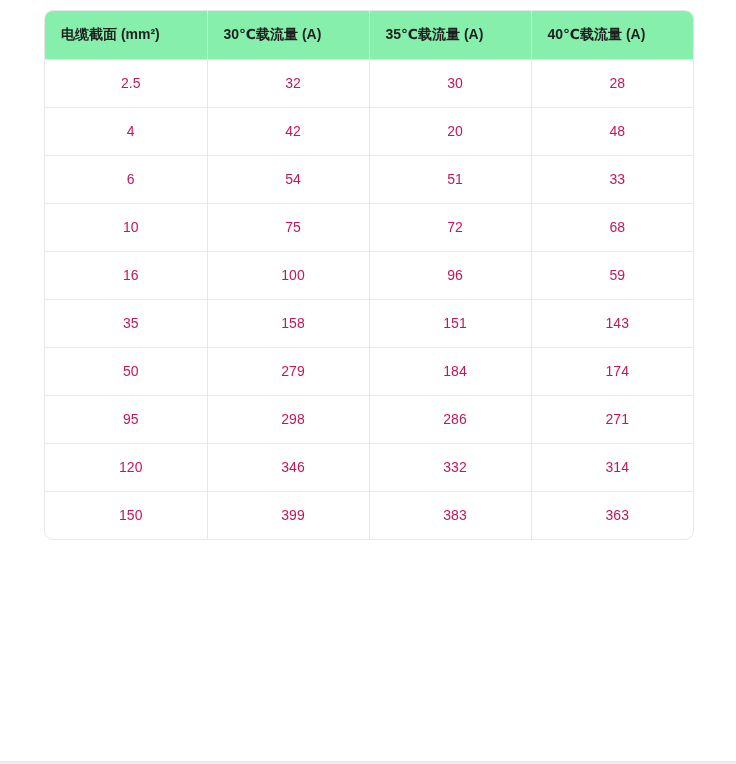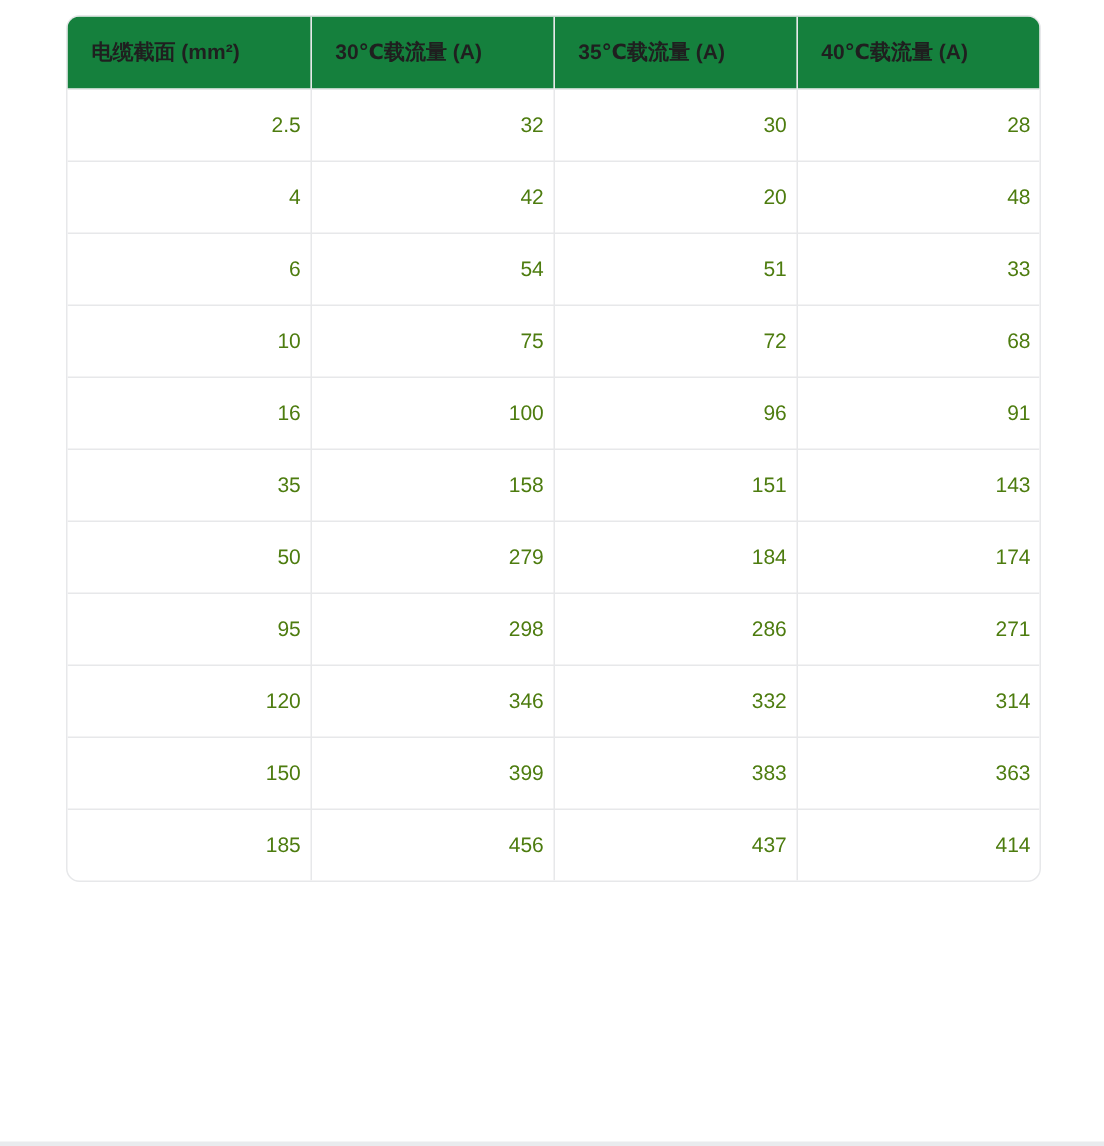--- a/index.html
+++ b/index.html
@@ -25,34 +25,34 @@
     border-radius: 9px;
     overflow: hidden;
   }
   table.data-table {
     width: 100%;
     border-collapse: collapse;
     table-layout: fixed;
     font-size: 14px;
   }
   table.data-table th {
-    background: #15803d;
+    background: #86efac;
     font-weight: 700;
     color: #1f1f1f;
     text-align: left;
     height: 48px;
     padding: 0 6px 0 16px;
     border-bottom: 1px solid #e7e8ea;
     border-right: 1px solid #e7e8ea;
     box-sizing: border-box;
     white-space: nowrap;
   }
   table.data-table td {
-    color: #4d7c0f;
-    text-align: right;
+    color: #be185d;
+    text-align: center;
     height: 48px;
     padding: 0 6px 0 16px;
     border-bottom: 1px solid #e7e8ea;
     border-right: 1px solid #e7e8ea;
     box-sizing: border-box;
     font-weight: 400;
   }
   table.data-table th:last-child,
   table.data-table td:last-child {
     border-right: none;
@@ -104,21 +104,21 @@
         <tr>
           <td>10</td>
           <td>75</td>
           <td>72</td>
           <td>68</td>
         </tr>
         <tr>
           <td>16</td>
           <td>100</td>
           <td>96</td>
-          <td>91</td>
+          <td>59</td>
         </tr>
         <tr>
           <td>35</td>
           <td>158</td>
           <td>151</td>
           <td>143</td>
         </tr>
         <tr>
           <td>50</td>
           <td>279</td>
@@ -136,23 +136,17 @@
           <td>346</td>
           <td>332</td>
           <td>314</td>
         </tr>
         <tr>
           <td>150</td>
           <td>399</td>
           <td>383</td>
           <td>363</td>
         </tr>
-        <tr>
-          <td>185</td>
-          <td>456</td>
-          <td>437</td>
-          <td>414</td>
-        </tr>
       </tbody>
   </table>
 </div>
 
 <div class="bottom-page-edge"></div>
 
 </body></html>

